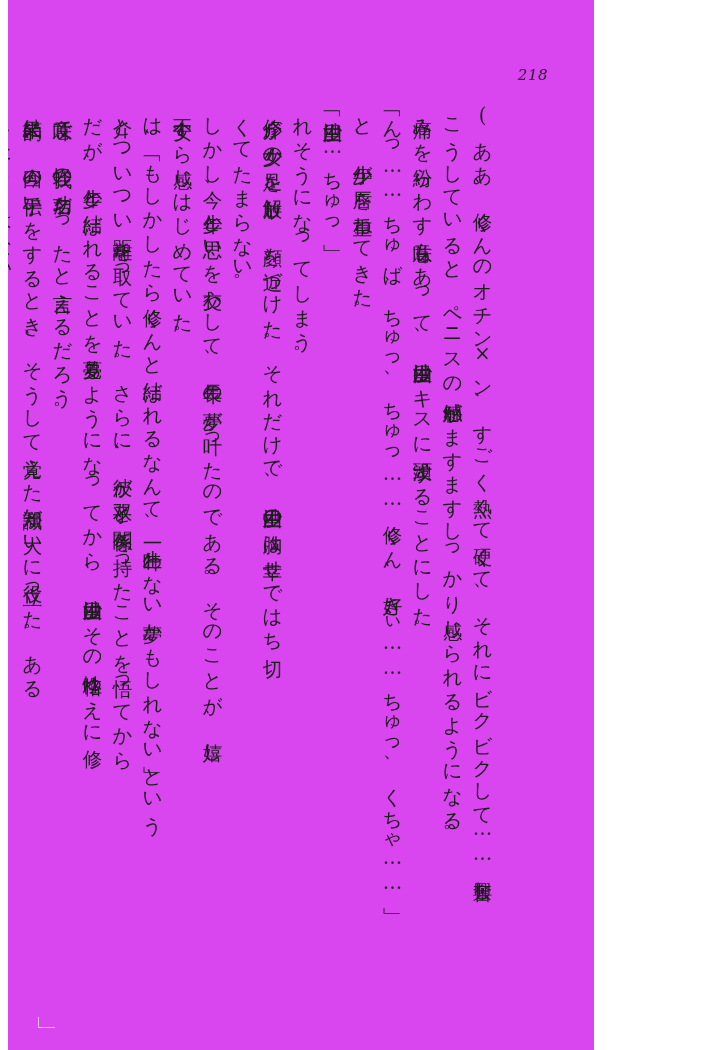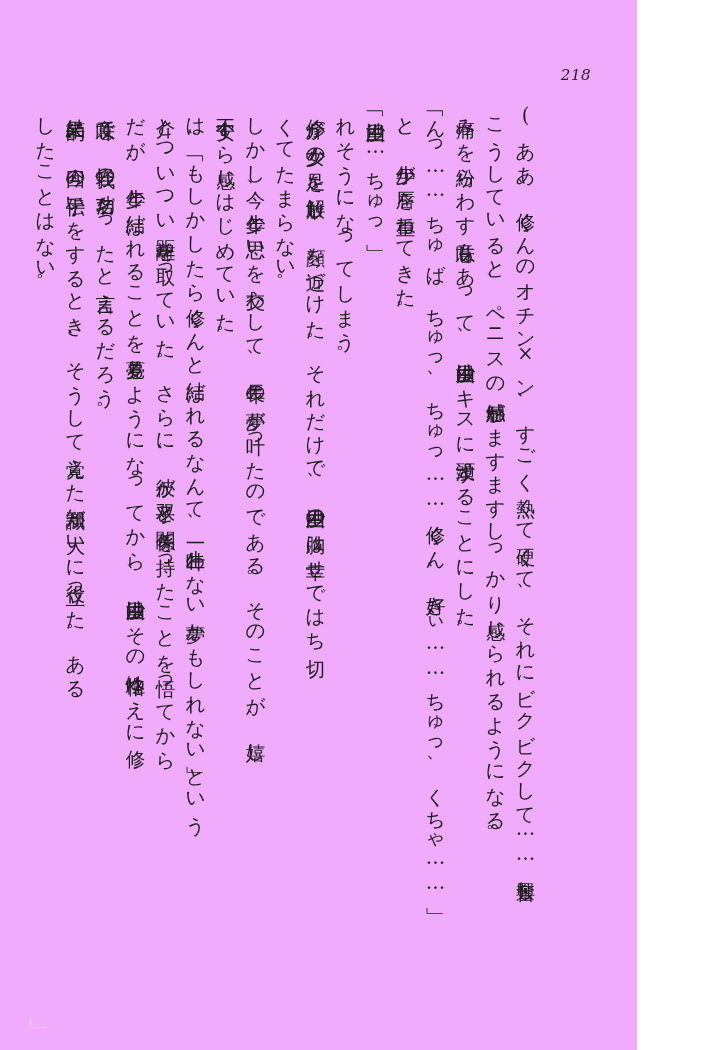--- a/index.html
+++ b/index.html
@@ -2,26 +2,27 @@
 <html><head>
 <meta charset="utf-8">
 <style>
   html, body {
     margin: 0;
     padding: 0;
     background: #ffffff;
   }
   #page {
     position: relative;
-    width: 637px;
+    width: 586px;
     height: 1050px;
-    background: #f0abfc;
+    background: #d946ef;
     overflow: hidden;
     font-family: "DejaVu Serif", "Liberation Serif", serif;
     color: #1a1a1a;
+    margin-left: 8px;
   }
   
   #page-number {
     position: absolute;
     top: 66px;
     right: 46px;
     font-size: 15px;
     font-style: italic;
     font-family: "DejaVu Serif", "Liberation Serif", serif;
     color: #232323;

